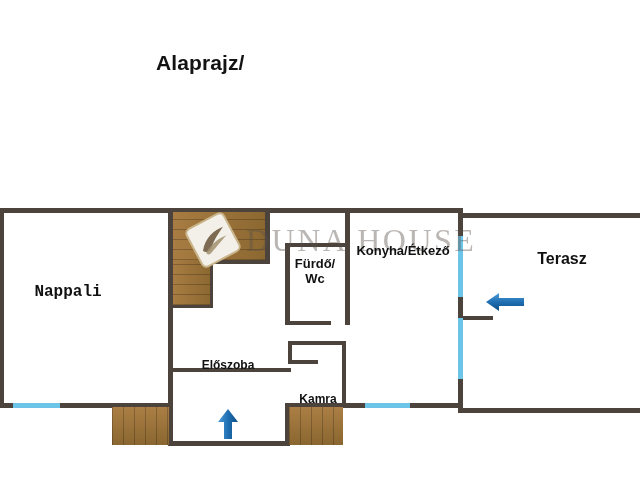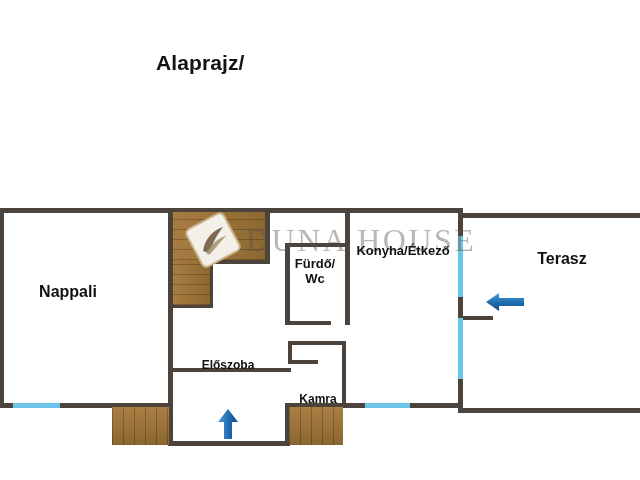--- a/index.html
+++ b/index.html
@@ -134,21 +134,21 @@
     <svg viewBox="0 0 56 56" width="56" height="56" aria-hidden="true">
       <g transform="rotate(-28 28 28)">
         <rect x="7" y="7" width="42" height="42" rx="5" ry="5" fill="#f3f0ea" stroke="#c9b48a" stroke-width="2"></rect>
         <path d="M14 33 C22 22, 34 20, 43 21 C35 25, 28 29, 22 35 C19 37, 16 36, 14 33 Z" fill="#7d6a52"></path>
         <path d="M16 36 C24 31, 33 29, 42 30 C34 33, 25 37, 19 39 C17 39, 16 38, 16 36 Z" fill="#a2906f" opacity="0.85"></path>
       </g>
     </svg>
   </div>
   <div class="wm-text">DUNA HOUSE</div>
 
-  <div class="rlabel" style="left:22px; top:283px; width:92px; font-size:16px;">Nappali</div>
+  <div class="rlabel" style="left:22px; top:283px; width:92px; font-size:16px;font-family:Liberation Mono, monospace;">Nappali</div>
 
   <div class="rlabel" style="left:287px; top:256px; width:56px; font-size:13px; white-space:pre-line;">Fürdő/
 Wc</div>
 
   <div class="rlabel" style="left:353px; top:243px; width:100px; font-size:13px;text-align:center;">Konyha/Étkező</div>
 
   <div class="rlabel" style="left:524px; top:250px; width:76px; font-size:16px;">Terasz</div>
 
   <div class="rlabel" style="left:190px; top:358px; width:76px; font-size:12px;">Előszoba</div>
 

